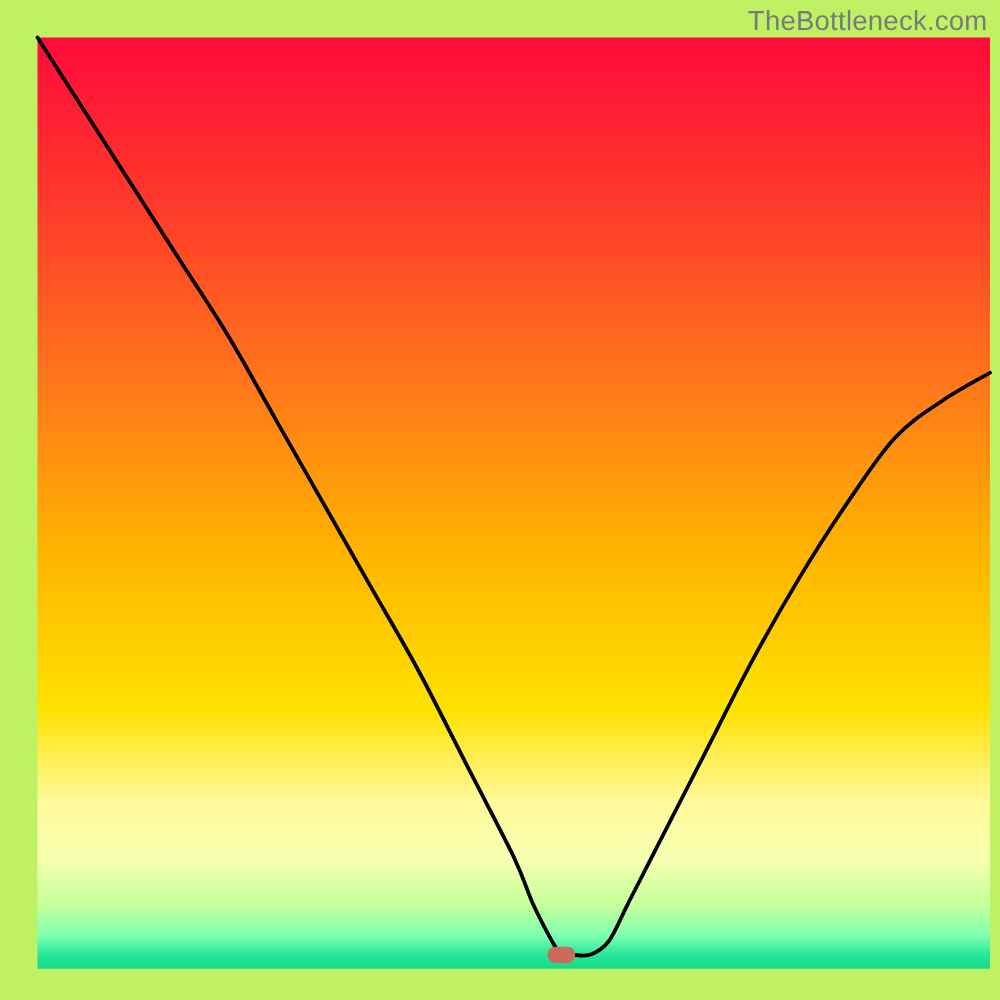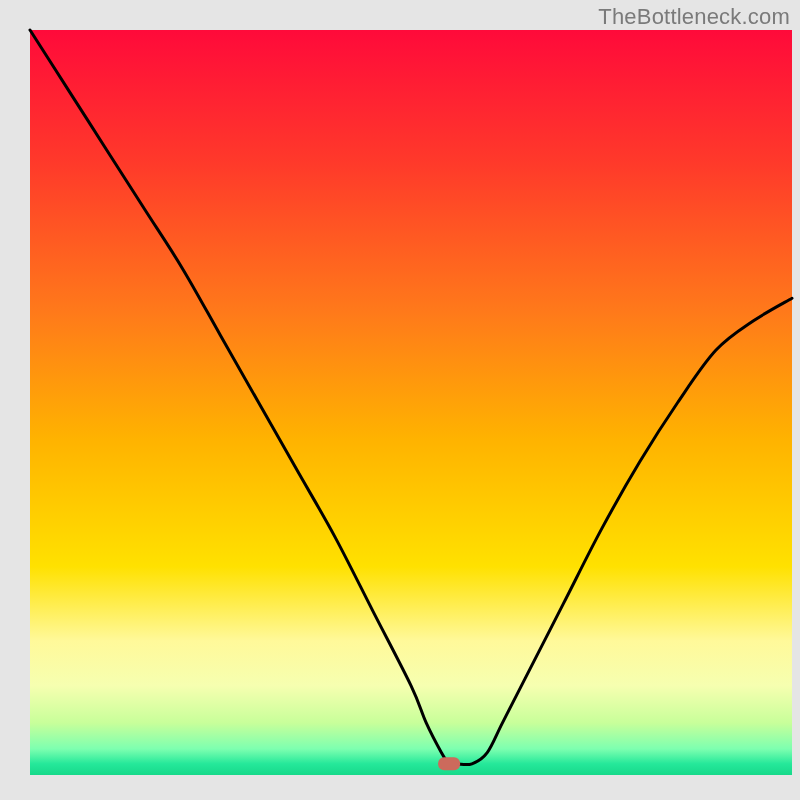--- a/index.html
+++ b/index.html
@@ -8,21 +8,21 @@
     width: 800px;
     height: 800px;
     background: #000;
     overflow: hidden;
     font-family: Arial, Helvetica, sans-serif;
   }
   .frame {
     position: relative;
     width: 800px;
     height: 800px;
-    background: #e5e5e5;
+    background: #bef264;
   }
   .watermark {
     position: absolute;
     top: 4px;
     right: 10px;
     color: #7a7a7a;
     font-size: 22px;
     font-weight: 500;
     letter-spacing: 0.2px;
     z-index: 10;

